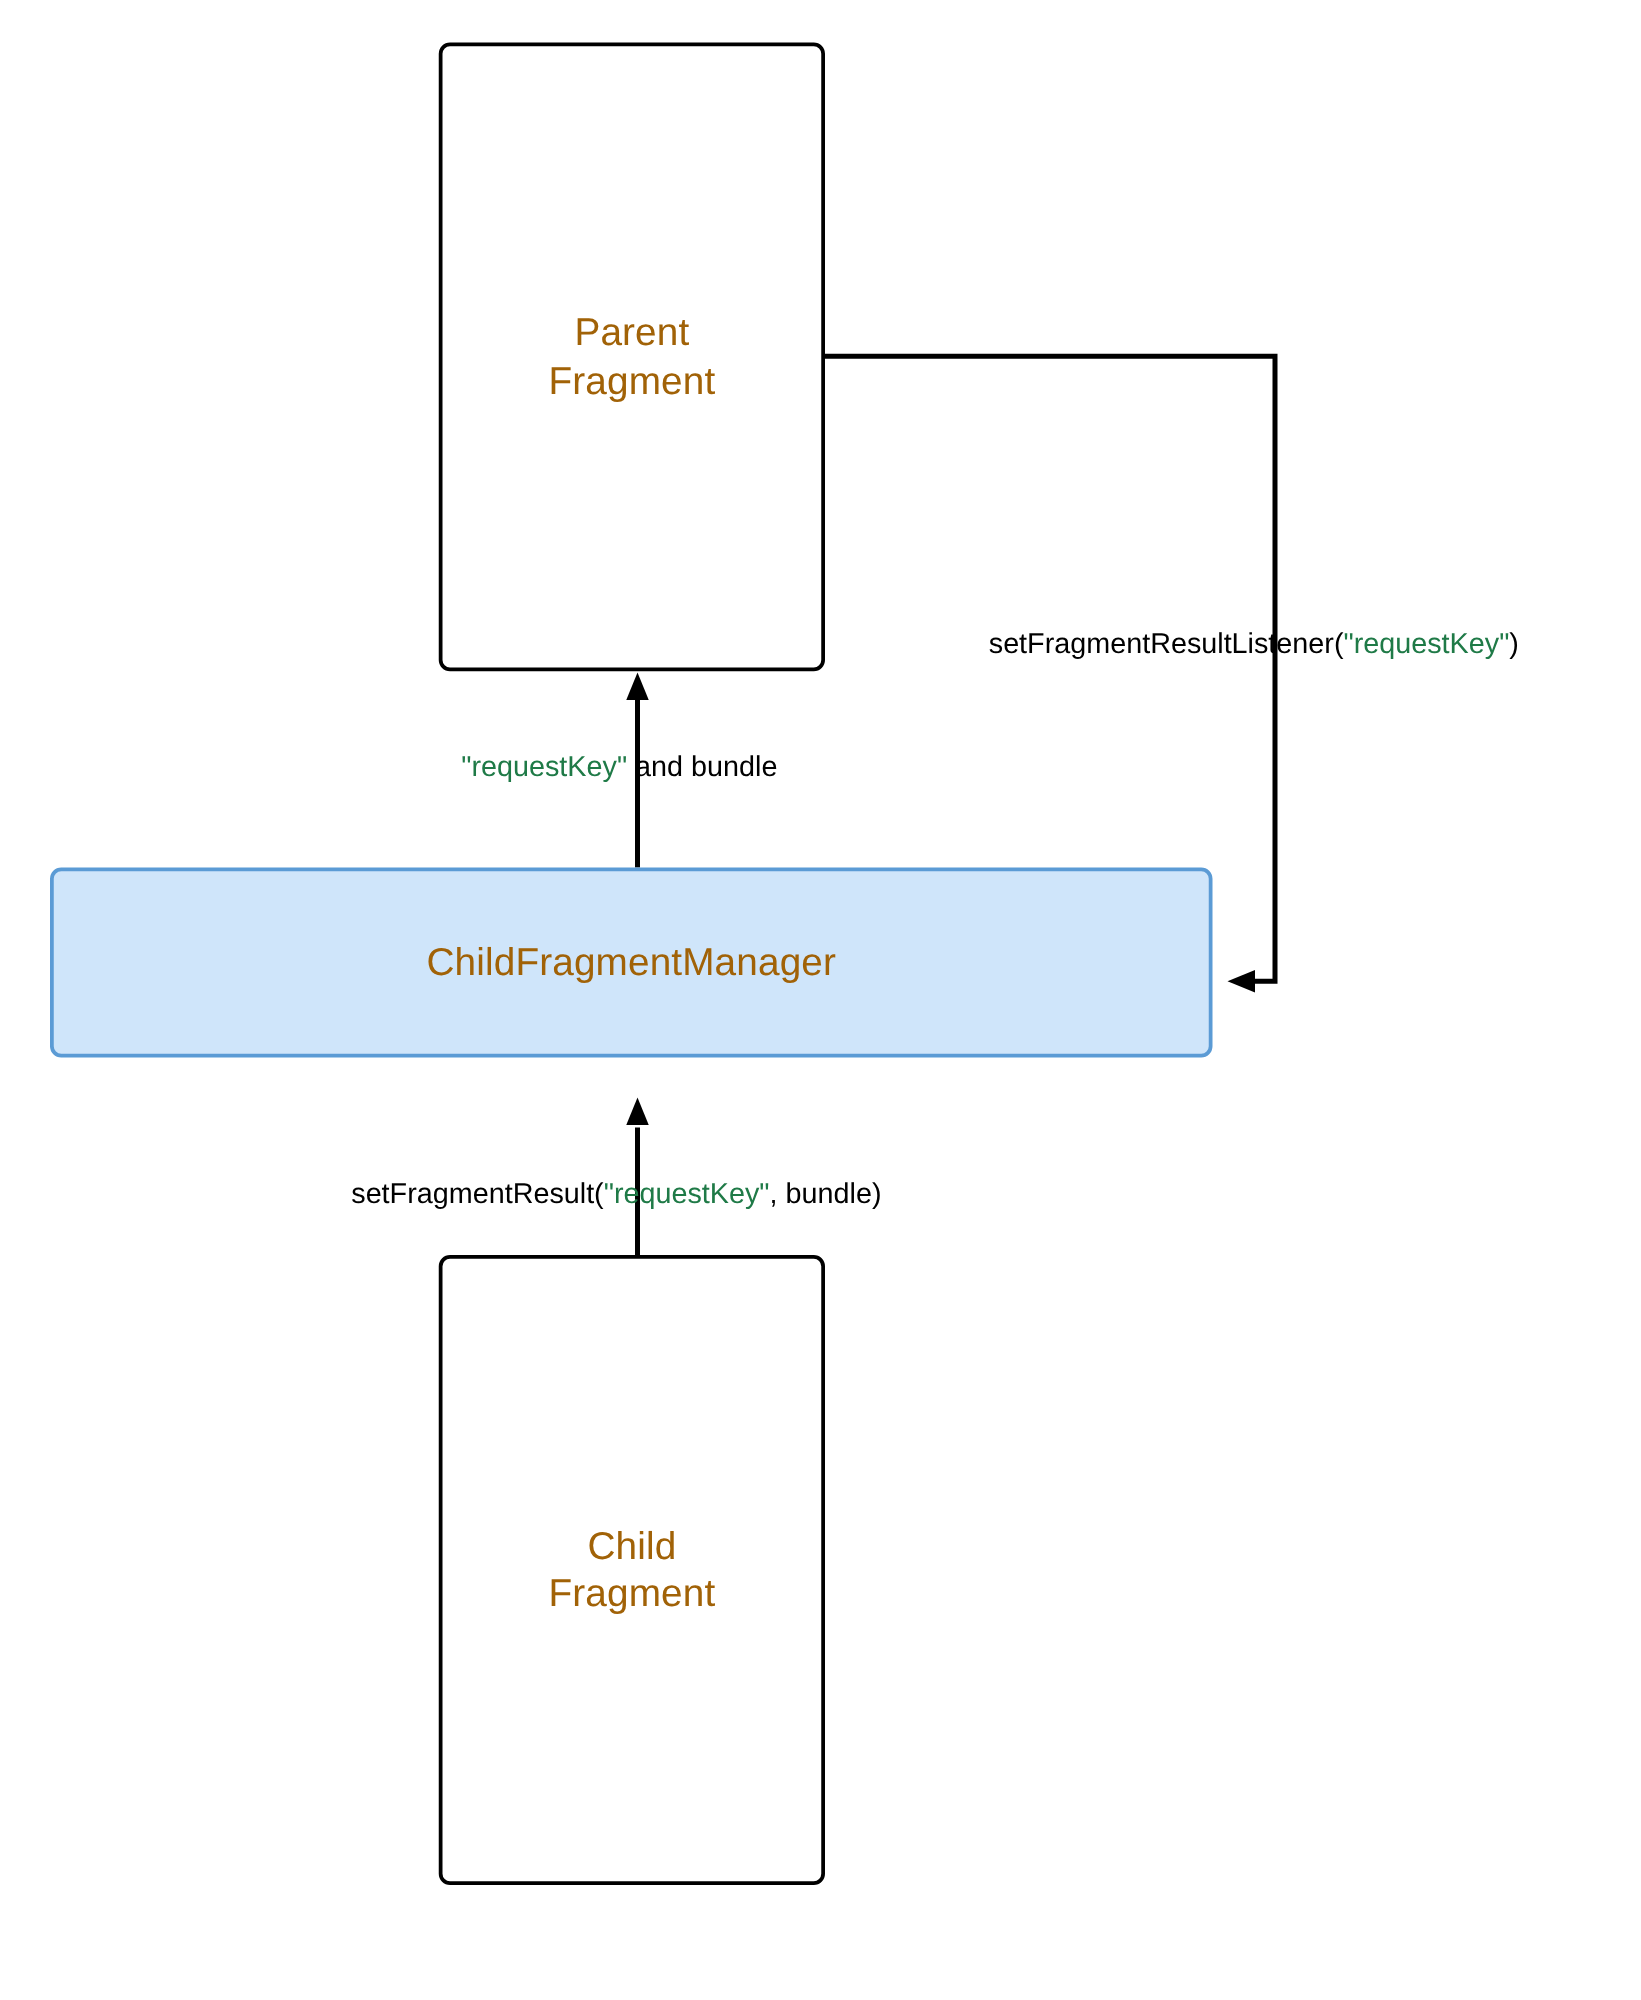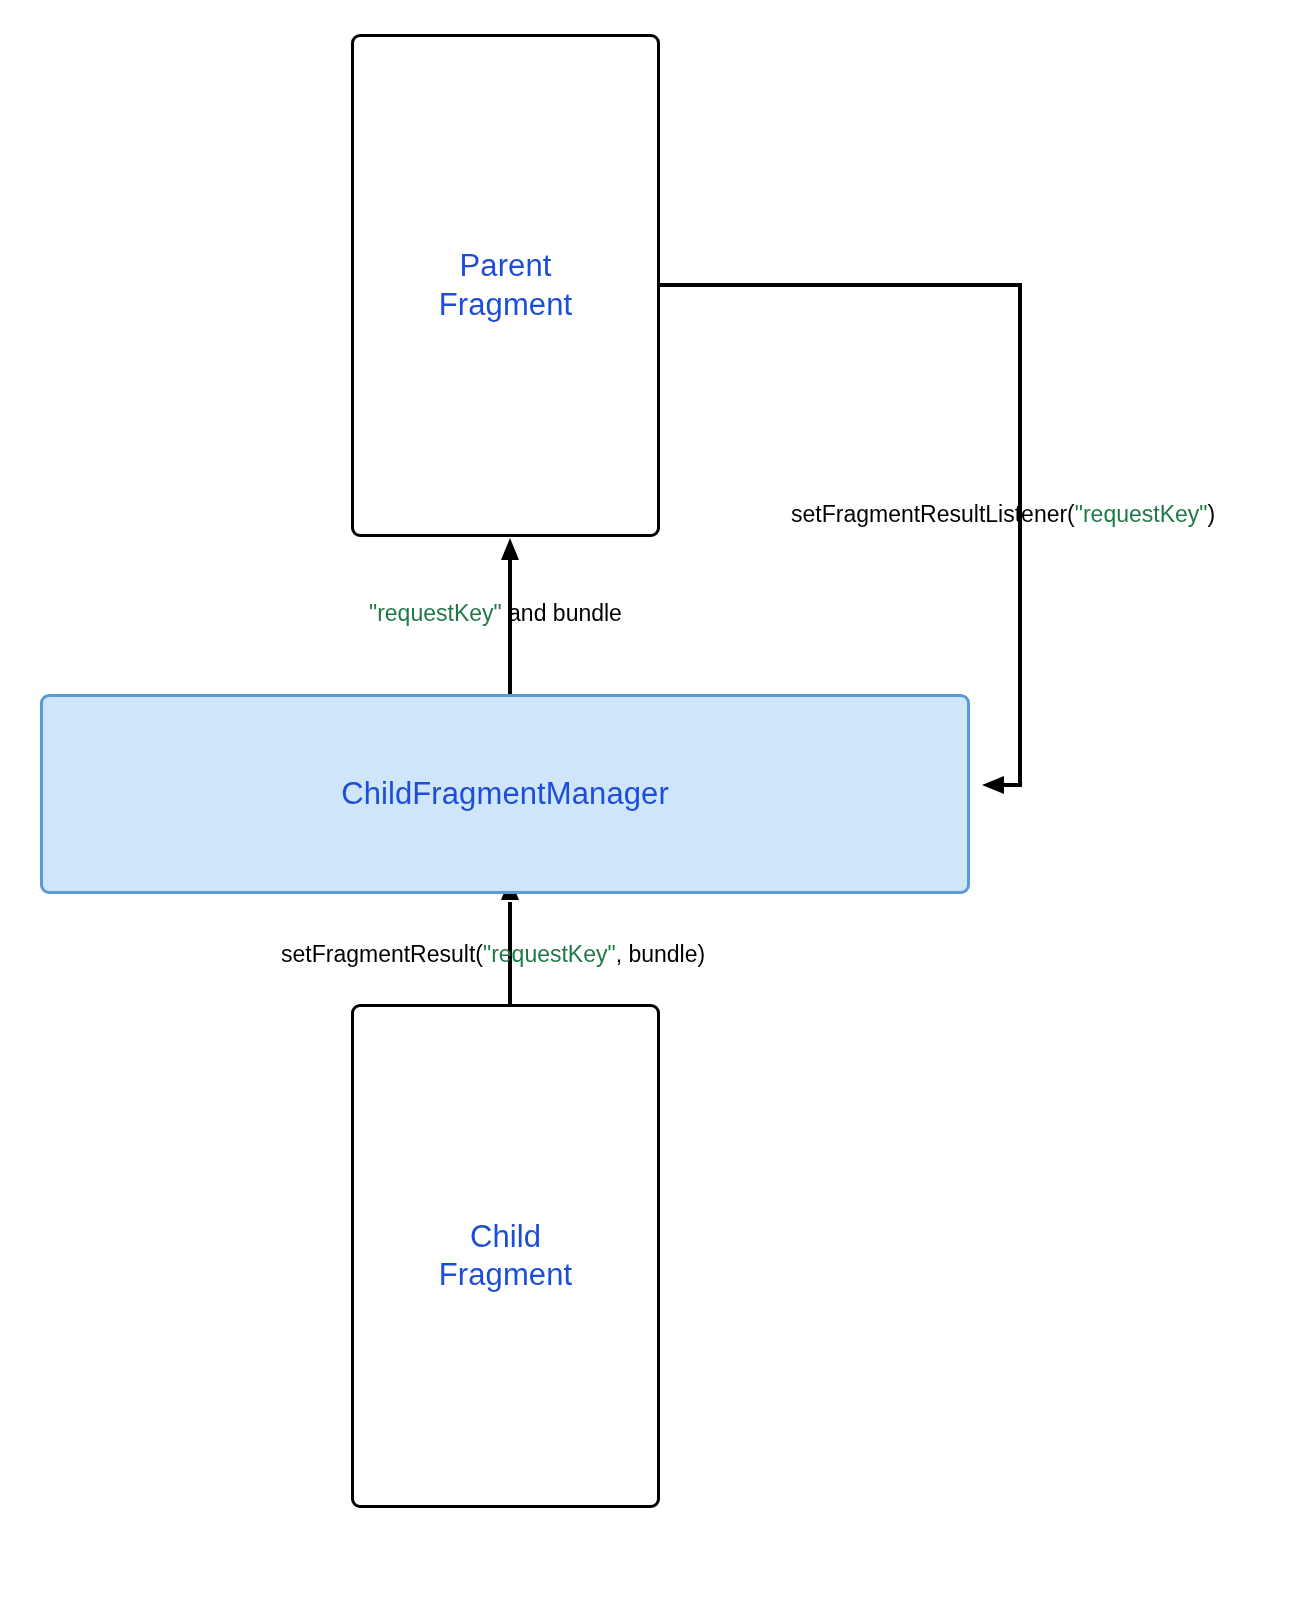--- a/index.html
+++ b/index.html
@@ -34,21 +34,21 @@
     align-items: center;
     justify-content: center;
     text-align: center;
     border-radius: 9px;
     z-index: 2;
   }
   .node-label {
     font-size: 31px;
     line-height: 1.24;
     letter-spacing: 0.1px;
-    color: #1d4ed8;
+    color: #a16207;
     white-space: pre-line;
   }
 
   .node-plain {
     background: #ffffff;
     border: 3px solid #000000;
   }
   .node-highlight {
     background: #cfe5fa;
     border: 3px solid #5b9bd5;
@@ -57,21 +57,21 @@
   #parent-fragment-node {
     left: 351px;
     top: 34px;
     width: 309px;
     height: 503px;
   }
   #child-fragment-manager-node {
     left: 40px;
     top: 694px;
     width: 930px;
-    height: 200px;
+    height: 152px;
   }
   #child-fragment-node {
     left: 351px;
     top: 1004px;
     width: 309px;
     height: 504px;
   }
 
   
   .edge-label {

